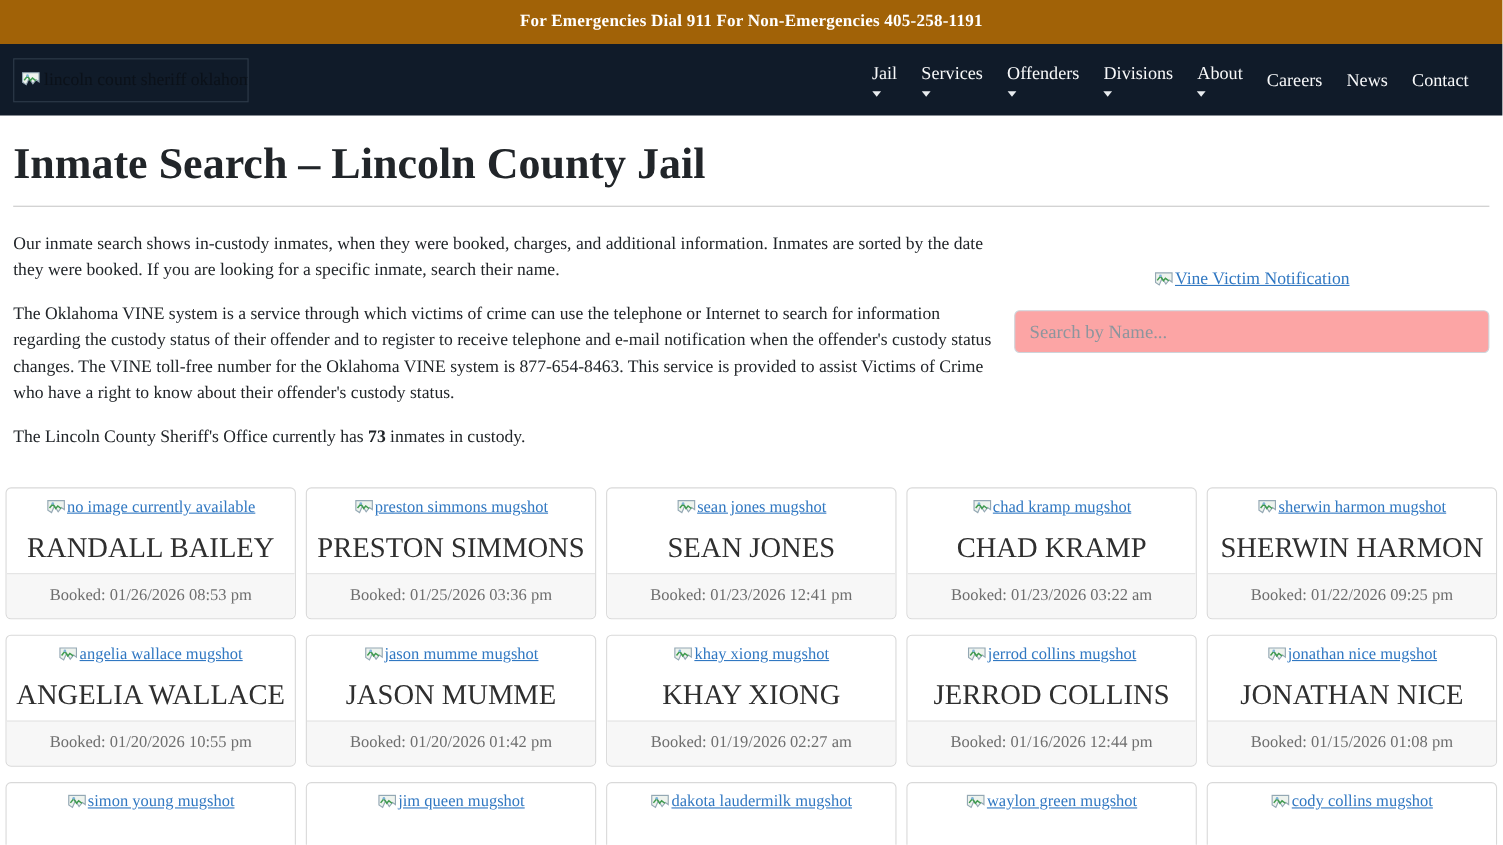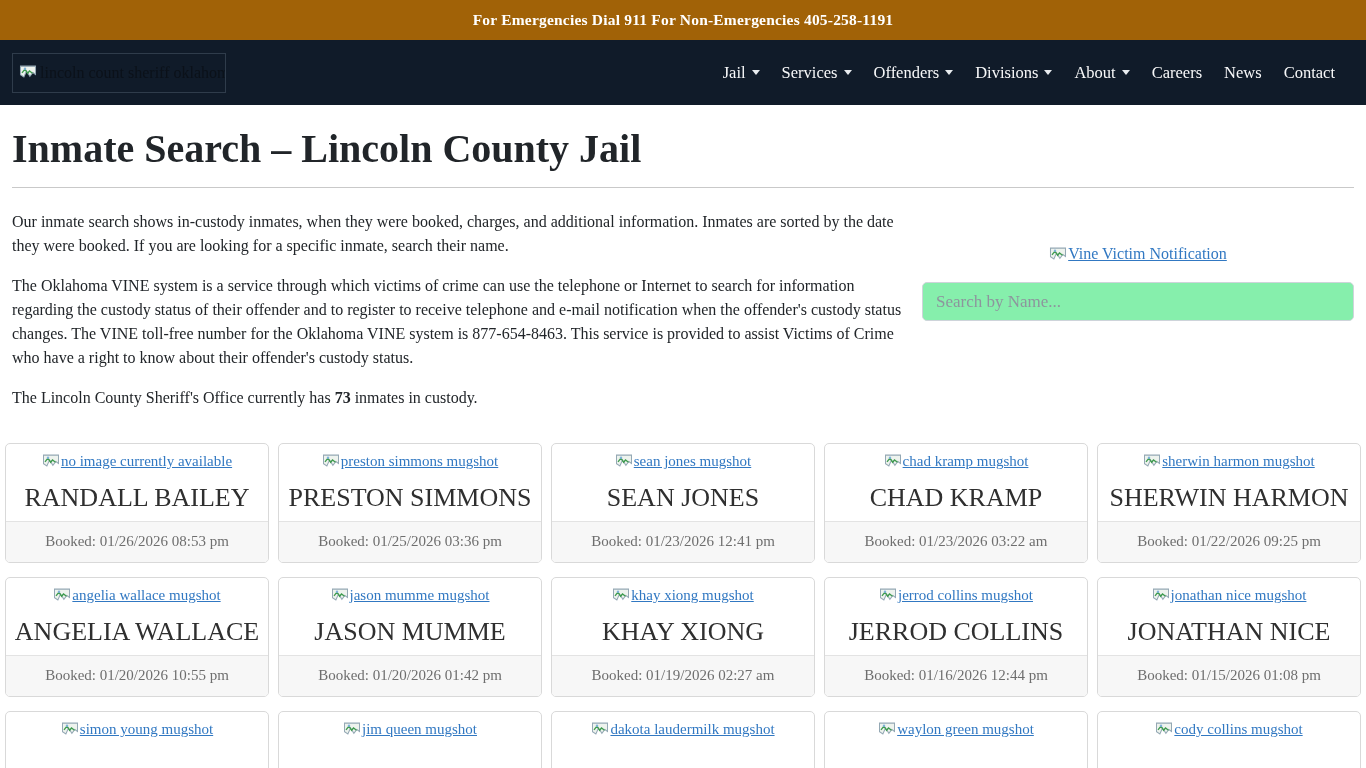--- a/index.html
+++ b/index.html
@@ -24,21 +24,21 @@
   .brand {
     display: flex; align-items: center; gap: 3px;
     width: 214px; height: 40px; padding: 0 6px;
     border: 1px solid rgba(140,160,180,.25);
     color: #0b1119; font-size: 16px; text-decoration: none;
     overflow: hidden; white-space: nowrap;
   }
   .nav { display: flex; list-style: none; margin: 0; padding: 0; align-items: center; }
   .nav li a {
     color: #f8f9fa; text-decoration: none; font-size: 16.5px;
-    padding: 8px 11px; display: flex; align-items: center; gap: 6px;
+    padding: 8px 11px; display: flex; align-items: flex-start; gap: 6px; flex-direction: column;
   }
   .caret {
     width: 0; height: 0; display: inline-block;
     border-left: 4px solid transparent; border-right: 4px solid transparent;
     border-top: 5px solid #e8ecef;
   }
   
   .content { padding: 0 12px; }
   h1.page-title { font-size: 40px; font-weight: bold; margin: 20px 0 15px; color: #212529; }
   hr.title-rule { border: 0; border-top: 1px solid #c9c9c9; margin: 0; }
@@ -50,21 +50,21 @@
   
   .sidebar { position: absolute; top: 57px; left: 910px; width: 432px; }
   .vine-link {
     display: flex; justify-content: center; align-items: center; gap: 1px;
     color: #3178c2; text-decoration: underline; font-size: 16px;
   }
   .search-input {
     margin-top: 19px; width: 100%; height: 39px;
     border: 1px solid #ced4da; border-radius: 5px;
     padding: 6px 13px; font-size: 17px; font-family: inherit; color: #495057;
-    background: #86efac;
+    background: #fca5a5;
   }
   .search-input::placeholder { color: #8d959d; opacity: 1; }
   
   .cards {
     display: grid; grid-template-columns: repeat(5, 1fr);
     gap: 14px 9px; padding: 0 5px; margin-top: 33px;
   }
   .card {
     border: 1px solid #d9d9d9; border-radius: 5px; background: #fff;
     height: 120px; display: flex; flex-direction: column;

